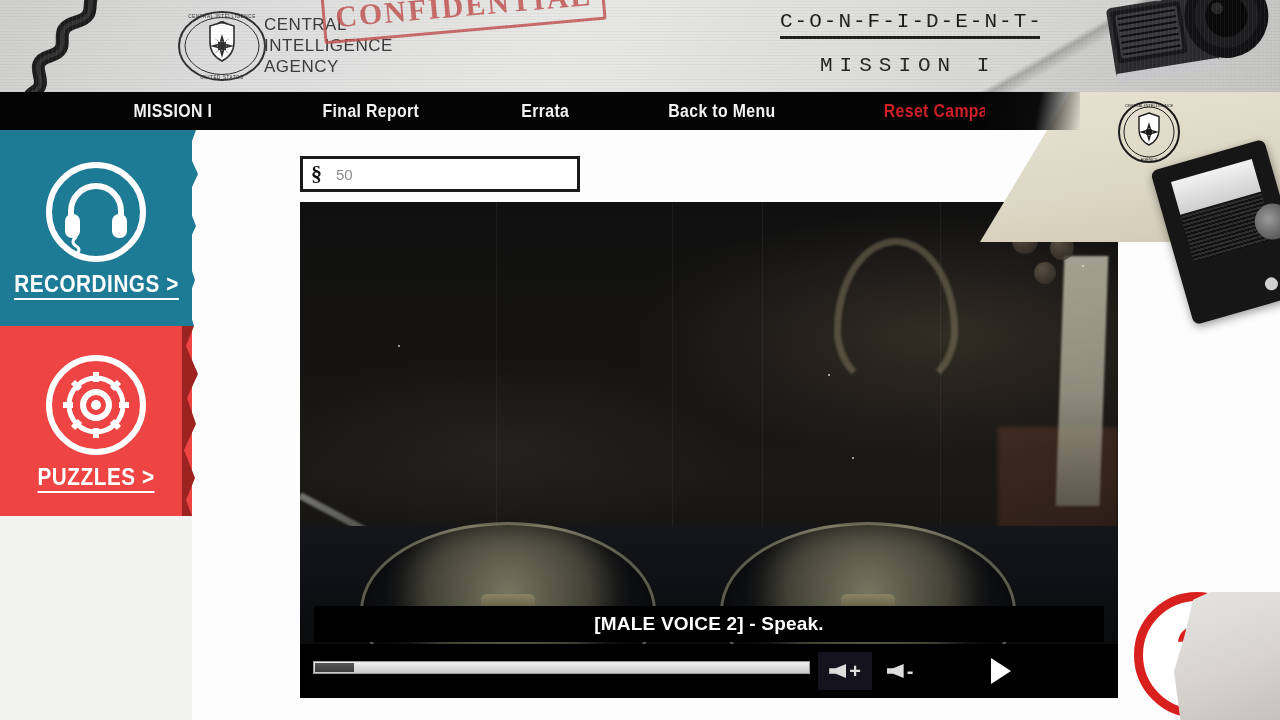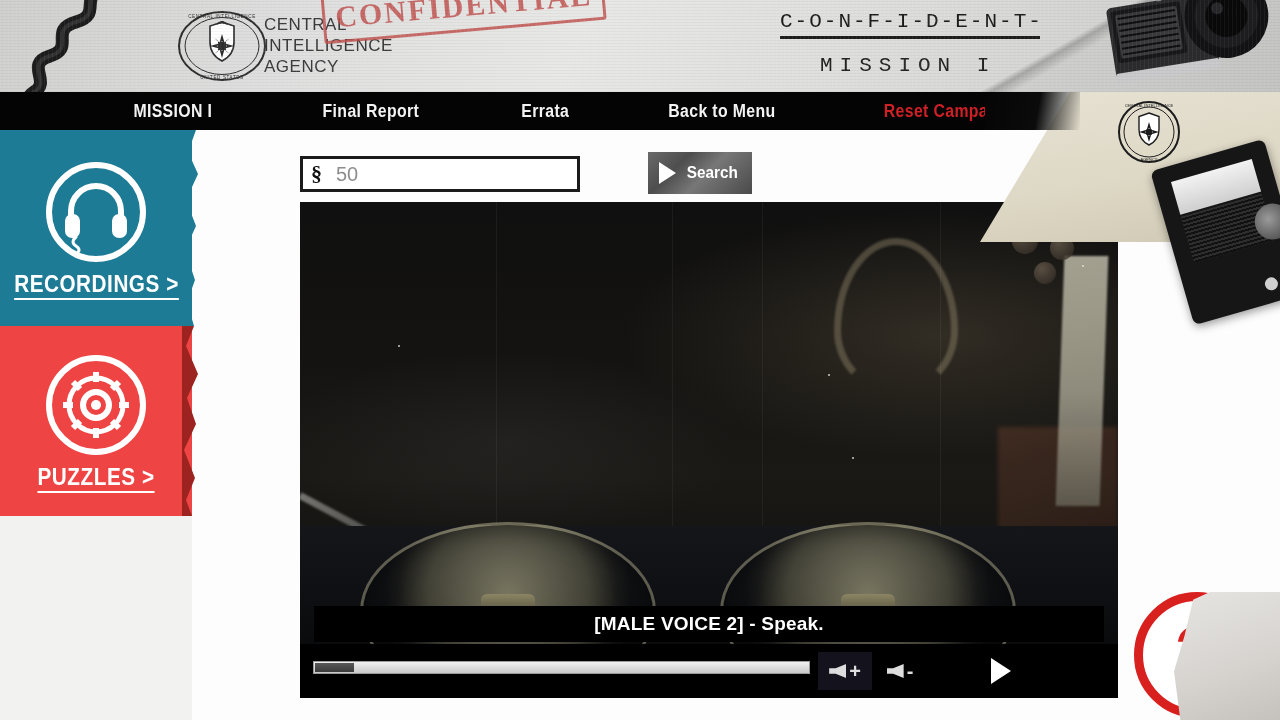--- a/index.html
+++ b/index.html
@@ -126,21 +126,21 @@
     background:#fff;border:3px solid #1b1b1b;
     display:flex;align-items:center;padding:0 8px;
     box-sizing:border-box;
   }
   #section-sign{
     font-family:"Liberation Serif",serif;font-weight:bold;font-size:22px;
     color:#111;margin-right:12px;line-height:1;
   }
   #search-input{
     border:0;outline:0;flex:1;height:26px;
-    font-family:"Liberation Sans",sans-serif;font-size:20px;color:#a16207;
+    font-family:"Liberation Sans",sans-serif;font-size:15px;color:#a16207;
     background:transparent;
   }
   #search-input::placeholder{color:#8d8d8d;}
   #search-btn{
     position:absolute;left:348px;top:0;width:104px;height:42px;
     background:linear-gradient(135deg,#6a6a6a 0%,#4e4e4e 30%,#777 55%,#4a4a4a 100%);
     display:flex;align-items:center;justify-content:center;gap:8px;
     cursor:pointer;border:none;
   }
   #search-btn .tri{
@@ -433,24 +433,20 @@
   </div>
 
 </div>
 
 <div id="main">
 
   <div id="search-row">
     <div id="search-box">
       <span id="section-sign">§</span>
       <input id="search-input" type="text" placeholder="50" style="">
-    </div>
-    <div id="search-btn">
-      <span class="tri"></span>
-      <span class="lbl">Search</span>
     </div>
   </div>
 
   <div id="player">
 
     <div id="video-stage">
       <div class="scene-wood"></div>
       <div class="scene-panel"></div>
       <div class="scene-hook"></div>
       <div class="scene-rod"></div>

